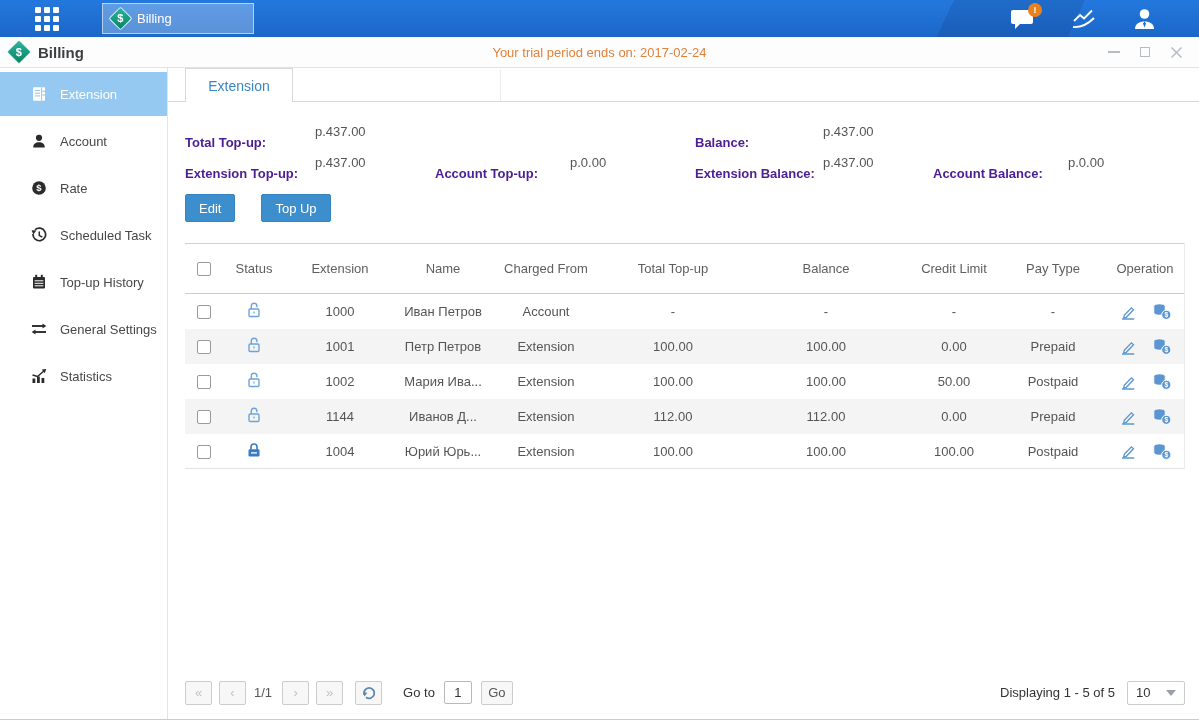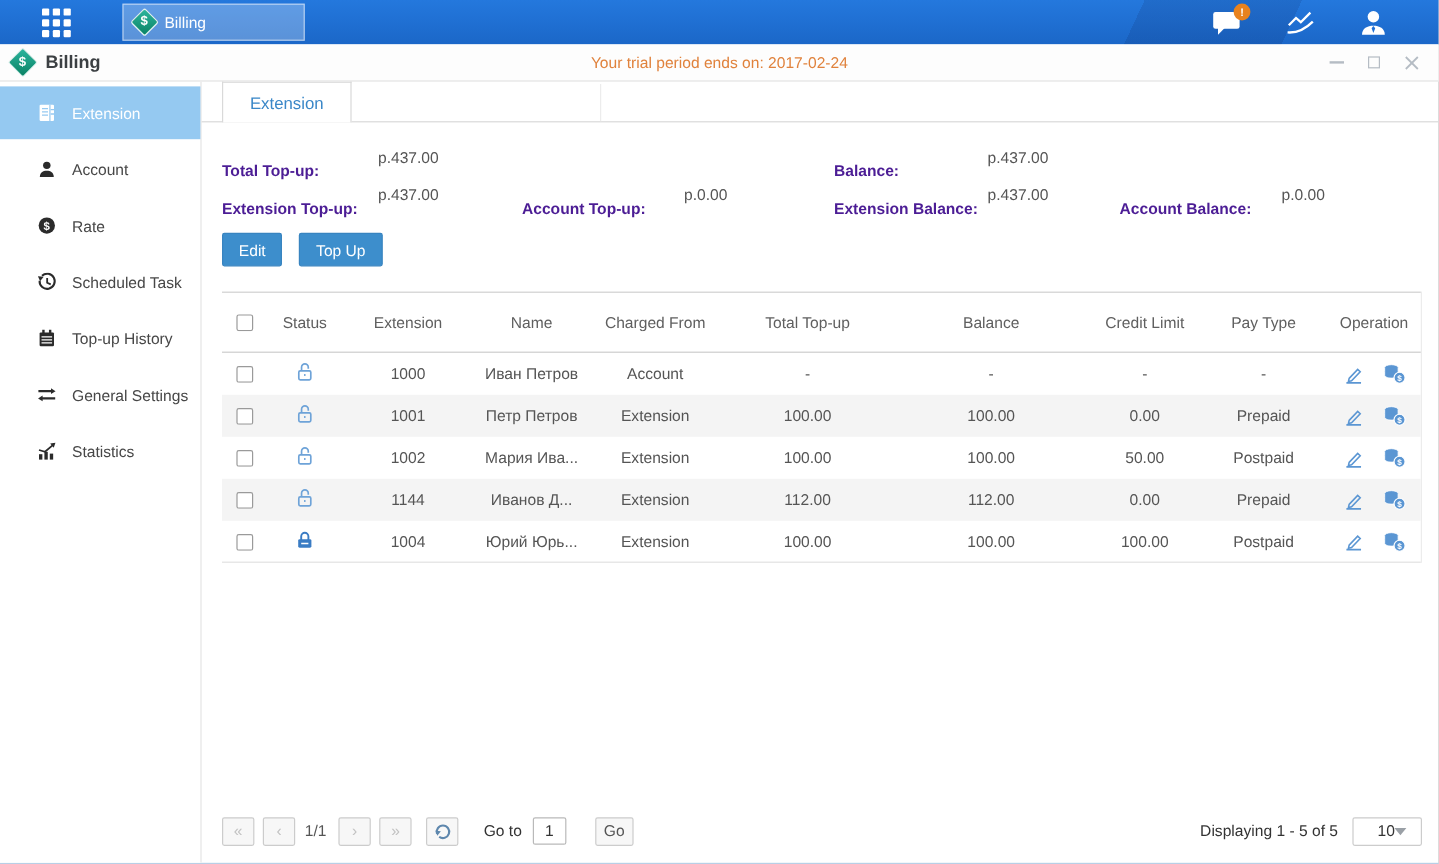--- a/index.html
+++ b/index.html
@@ -58,21 +58,21 @@
 
   
   .summary { display:flex; margin-top:14px; font-size:13px; }
   .sum-half { display:grid; grid-auto-rows:31px; align-items:center; }
   .sum-left { width:510px; grid-template-columns:130px 120px 135px auto; }
   .sum-right { flex:1; grid-template-columns:128px 110px 135px auto; }
   .sum-label { font-weight:bold; color:#4c1d95;margin-top:21px; }
   .sum-value { color:#555; }
 
   
-  .actions { margin-top:16px; display:flex; gap:14px; }
+  .actions { margin-top:16px; display:flex; gap:26px; }
   .btn-primary { background:#3d8ecc; color:#fff; border:1px solid #3884c0; border-radius:2px;
                  font-size:13px; height:28px; padding:0 13px; cursor:pointer;
                  font-family:"Liberation Sans", sans-serif; }
 
   
   .table { margin-top:21px; border-right:1px solid #ececec; }
   .trow { display:grid; grid-template-columns:38px 62px 110px 96px 110px 144px 162px 94px 104px 80px;
           align-items:center; height:35px; font-size:13px; color:#555; text-align:center; }
   .trow.thead { height:51px; color:#5f5f5f; border-top:1px solid #d0d0d0; border-bottom:1px solid #cccccc; }
   .trow.striped { background:#f4f4f4; }
@@ -88,25 +88,25 @@
   .spacer { flex:1; }
   .footer { display:flex; align-items:center; padding:0 0 13px 0; height:40px; flex:0 0 auto; }
   .pgbtn { width:27px; height:24px; border:1px solid #ccc; background:#f7f7f7; border-radius:2px;
            color:#c2c2c2; font-size:13px; display:flex; align-items:center; justify-content:center;
            cursor:pointer; margin-right:7px; }
   .page-ind { color:#555; font-size:13px; margin:0 10px 0 1px; }
   .refresh { color:#5e87ad; margin-left:5px; }
   .goto-label { font-size:13px; color:#333; margin:0 9px 0 14px; }
   .goto-input { width:28px; height:23px; border:1px solid #b9b9b9; border-radius:2px; text-align:center;
                 font-size:13px; color:#333; font-family:"Liberation Sans", sans-serif; }
-  .go-btn { margin-left:24px; width:32px; }
+  .go-btn { margin-left:9px; width:32px; }
   .foot-right { margin-left:auto; display:flex; align-items:center; }
   .displaying { font-size:13px; color:#333; margin-right:12px; }
   .pagesize { width:58px; height:24px; border:1px solid #ccc; border-radius:2px; background:#fff;
-              display:flex; align-items:center; padding:0 20px; cursor:pointer; font-size:13px; color:#333; }
+              display:flex; align-items:center; padding:0 8px; cursor:pointer; font-size:13px; color:#333; }
   .pagesize .tri { margin-left:auto; width:0; height:0; border-left:5px solid transparent;
                    border-right:5px solid transparent; border-top:6px solid #9aa0a6; }
 </style>
 </head>
 <body>
 
 <div id="app">
 
   <div class="taskbar">
     <div class="grid-icon">

